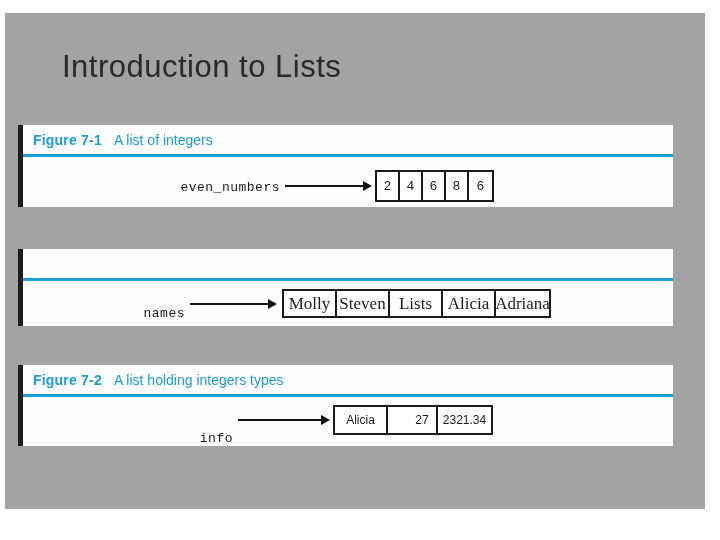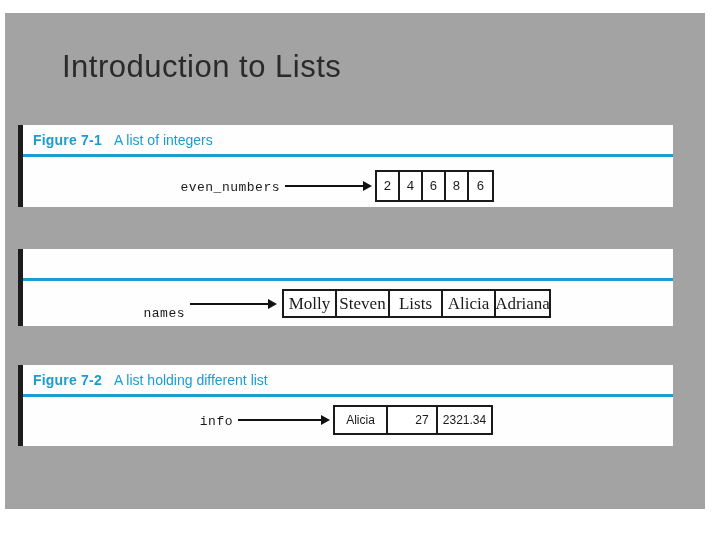--- a/index.html
+++ b/index.html
@@ -76,21 +76,21 @@
     position: absolute;
     font-family: "Liberation Mono", monospace;
     font-size: 13px;
     color: #1a1a1a;
     text-align: right;
     letter-spacing: 0.5px;
     white-space: nowrap;
   }
   .f1 .var-label { left: 0; width: 262px; top: 55px; }
   .f2 .var-label { left: 0; width: 167px; top: 49px; margin-top: 8px; }
-  .f3 .var-label { left: 0; width: 215px; top: 49px; }
+  .f3 .var-label { left: 0; width: 215px; top: 66px; }
 
   .arrow { position: absolute; height: 10px; }
   .f1 .arrow { left: 267px; top: 56px; width: 87px; }
   .f2 .arrow { left: 172px; top: 50px; width: 87px; }
   .f3 .arrow { left: 220px; top: 50px; width: 92px; }
 
   .arrow .line {
     position: absolute;
     left: 0; top: 4px;
     right: 8px; height: 2px;
@@ -184,21 +184,21 @@
         <span class="cell">Steven</span>
         <span class="cell">Lists</span>
         <span class="cell">Alicia</span>
         <span class="cell">Adriana</span>
       </div>
     </section>
 
     <section class="figure f3">
       <div class="left-bar"></div>
       <div class="fig-header">
-        <span class="fig-label">Figure 7-2</span><span class="fig-caption">A list holding different list</span>
+        <span class="fig-label">Figure 7-2</span><span class="fig-caption">A list holding integers types</span>
       </div>
       <div class="rule"></div>
       <span class="var-label">info</span>
       <span class="arrow">
         <span class="line"></span>
         <span class="head"></span>
       </span>
       <div class="boxes">
         <span class="cell c0">Alicia</span>
         <span class="cell c1">27</span>

